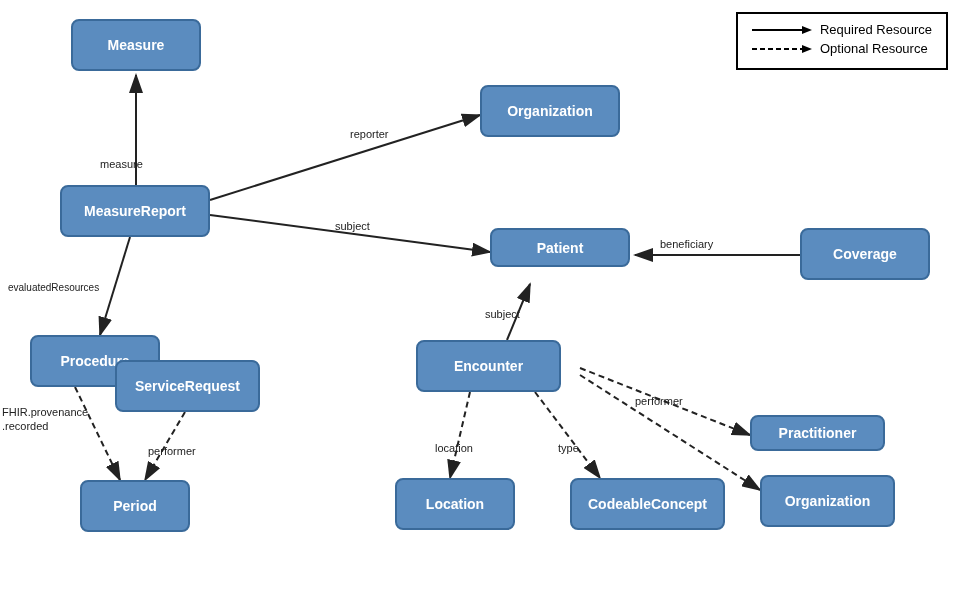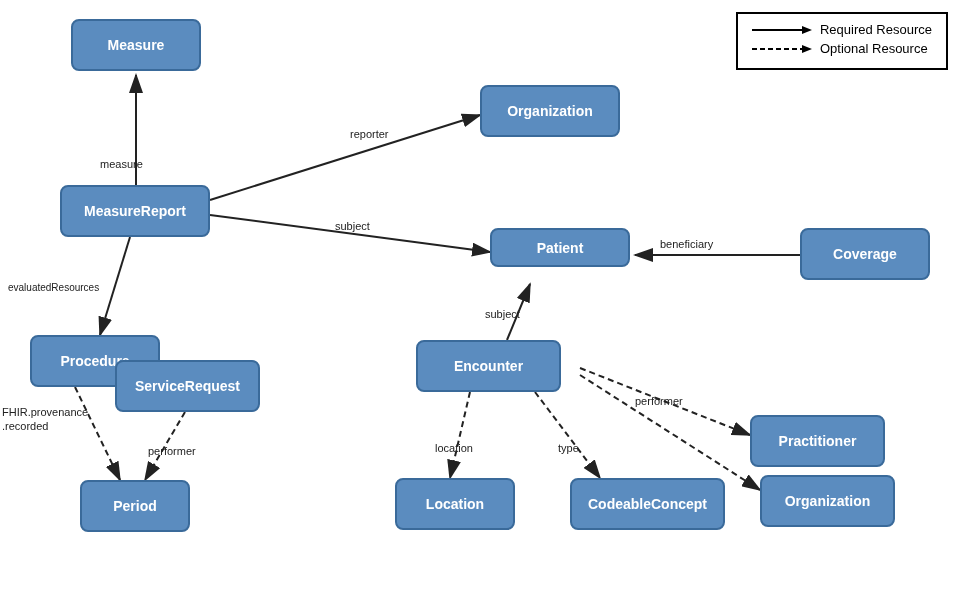--- a/index.html
+++ b/index.html
@@ -136,21 +136,21 @@
   </div>
 
   <div class="node" style="left:395px;top:478px;width:120px;height:52px;">
     <span>Location</span>
   </div>
 
   <div class="node" style="left:570px;top:478px;width:155px;height:52px;">
     <span>CodeableConcept</span>
   </div>
 
-  <div class="node" style="left:750px;top:415px;width:135px;height:52px;">
+  <div class="node" style="left:750px;top:415px;width:135px;height:36px;">
     <span>Practitioner</span>
   </div>
 
   <div class="node" style="left:760px;top:475px;width:135px;height:52px;">
     <span>Organization</span>
   </div>
 
   <span class="edge-label" style="left:100px;top:158px;">measure</span>
 
   <span class="edge-label" style="left:335px;top:128px;margin-left:15px;">reporter</span>

